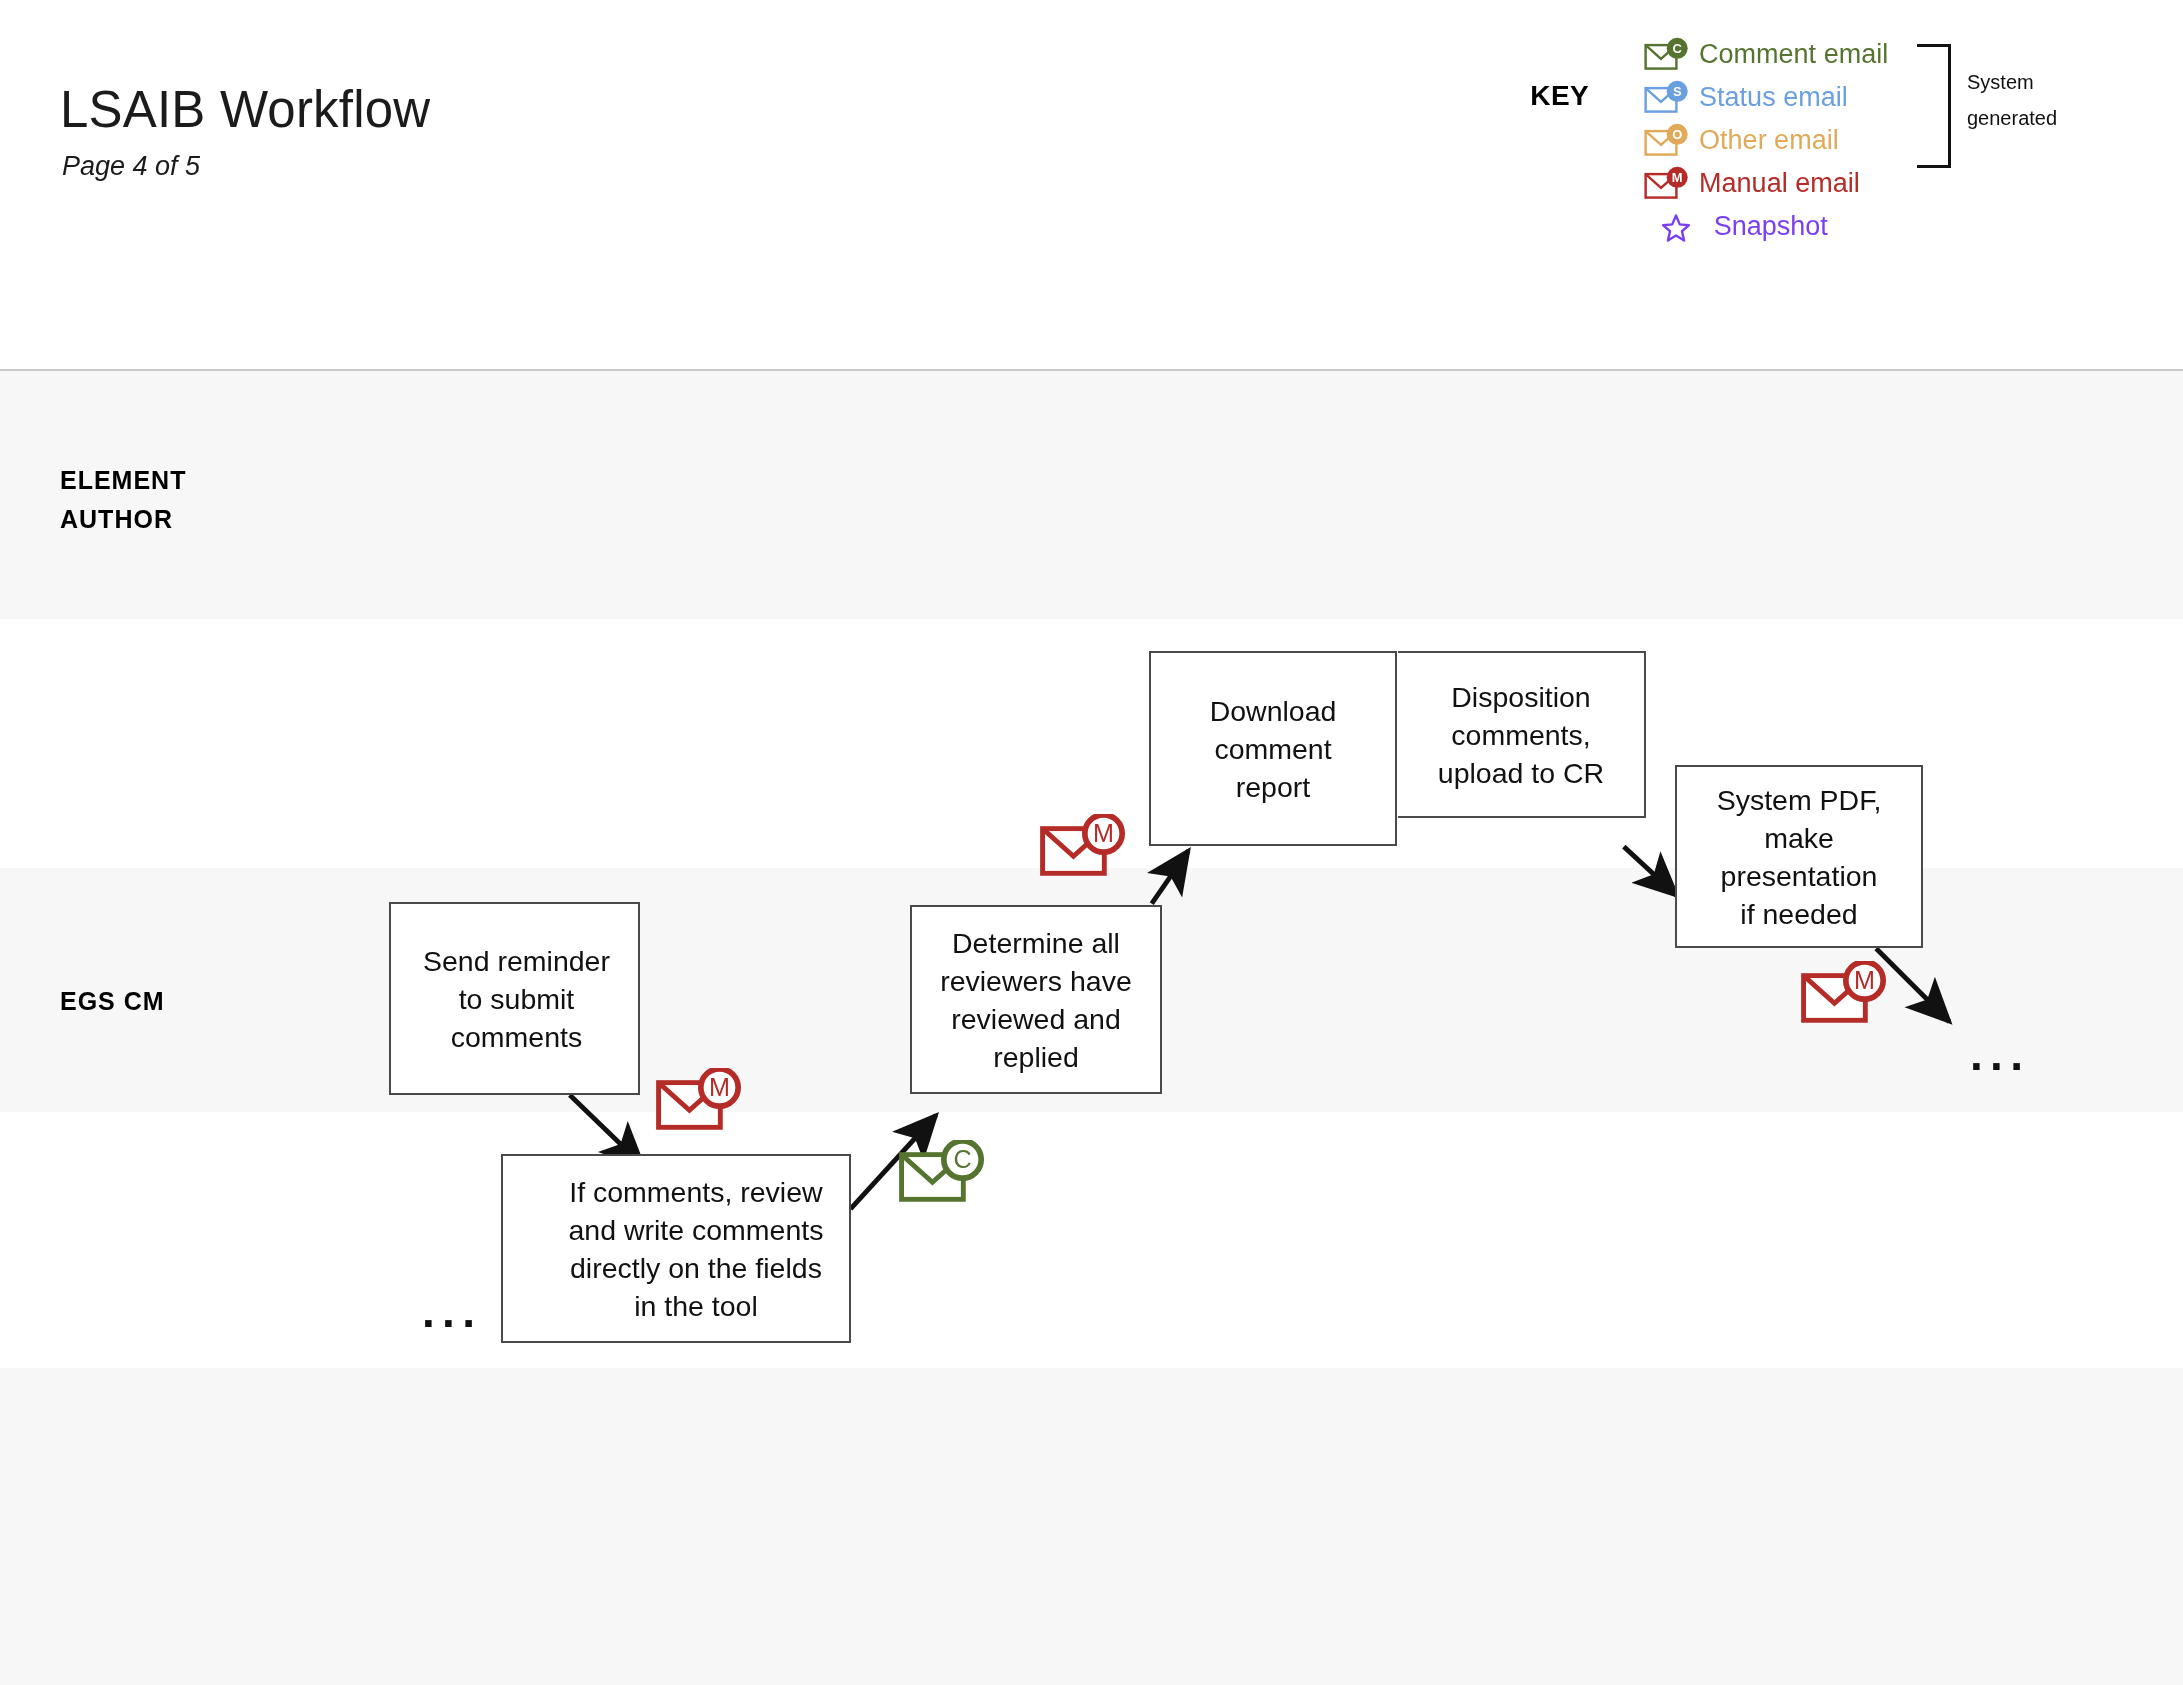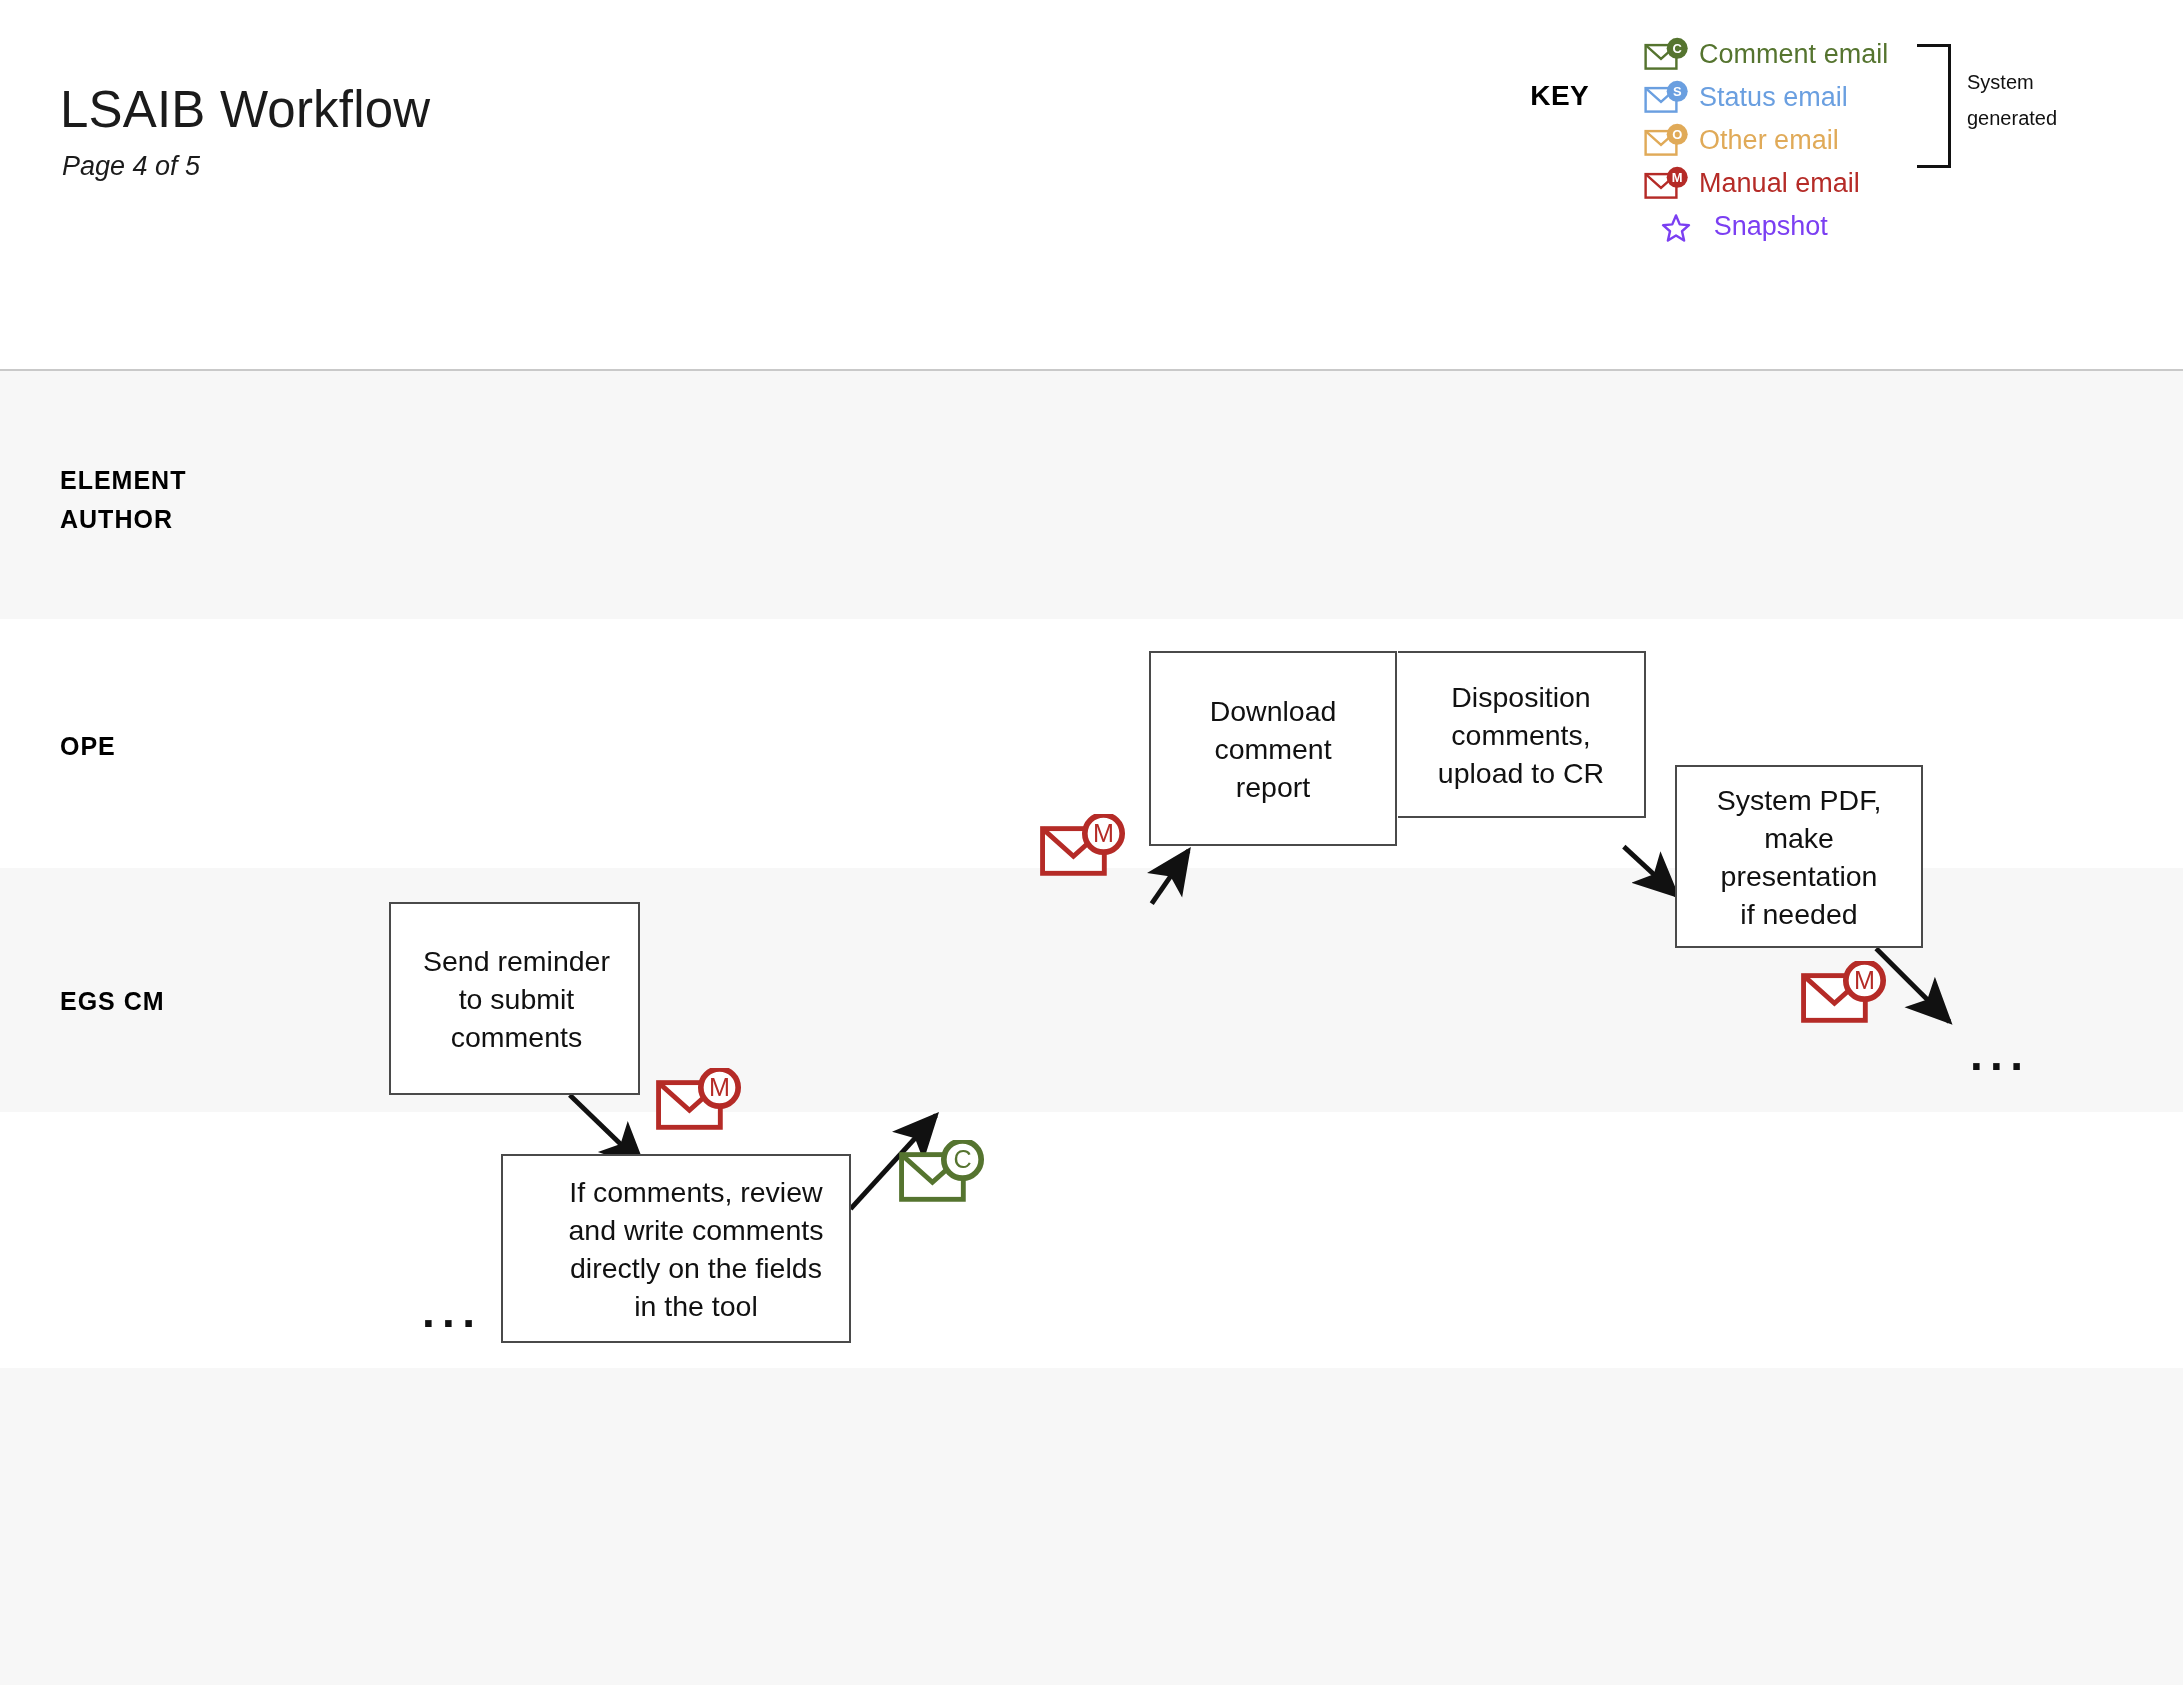--- a/index.html
+++ b/index.html
@@ -238,23 +238,20 @@
       <div id="bracket"></div>
       <div id="bracket-text">System
 generated</div>
     </div>
   </div>
 
   <div class="lane shaded" style="top:371px; height:248px;">
     <div class="lane-label" style="top:90px;">ELEMENT
 AUTHOR</div>
   </div>
-  <div class="lane plain" style="top:619px; height:248px;">
-    <div class="lane-label" style="top:108px;">OPE</div>
-  </div>
   <div class="lane shaded" style="top:868px; height:244px;">
     <div class="lane-label" style="top:114px;">EGS CM</div>
   </div>
   <div class="lane shaded" style="top:1368px; height:317px;"></div>
 
   <svg id="arrows" viewBox="0 0 2682 2071">
     <defs>
       <marker id="ah" markerWidth="11" markerHeight="11" refX="8.6" refY="4.4" orient="auto" markerUnits="strokeWidth">
         <path d="M0,0 L9.5,4.4 L0,8.8 L2.2,4.4 z" fill="#111"></path>
       </marker>
@@ -289,20 +286,26 @@
 presentation
 if needed</span>
   </div>
 
   <div class="pbox" style="left:389px; top:902px; width:251px; height:193px;padding-left:12px;">
     <span style="white-space:pre-line">Send reminder
 to submit
 comments</span>
   </div>
 
+  <div class="pbox" style="left:910px; top:905px; width:252px; height:189px;">
+    <span style="white-space:pre-line">Determine all
+reviewers have
+reviewed and
+replied</span>
+  </div>
 
   <div class="pbox" style="left:501px; top:1154px; width:350px; height:189px;padding-left:48px;">
     <span style="white-space:pre-line">If comments, review
 and write comments
 directly on the fields
 in the tool</span>
   </div>
 
   <div class="mailicon" style="left:656px; top:1068px;">
     <svg viewBox="0 0 108 80">

